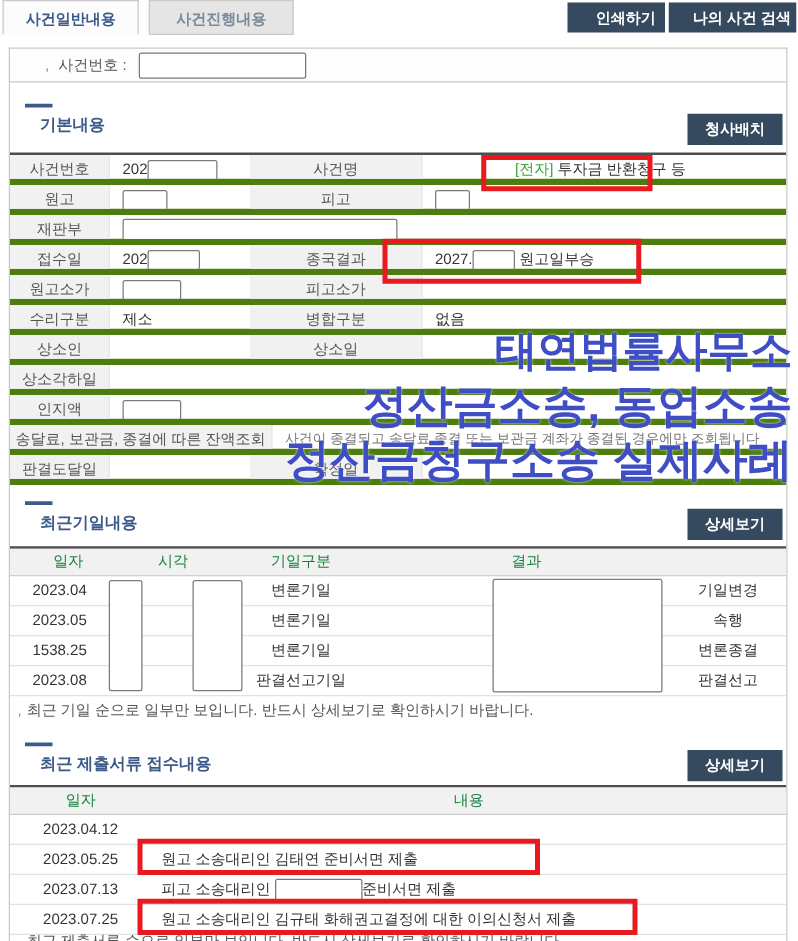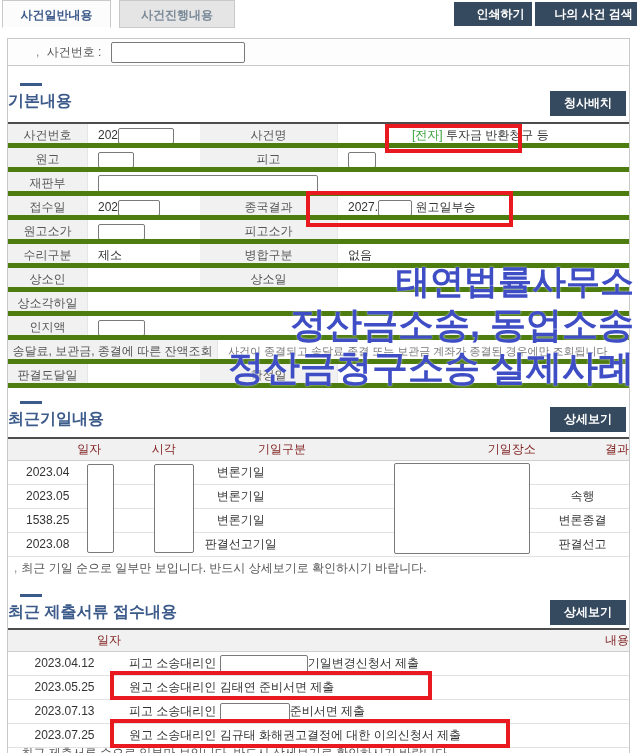--- a/index.html
+++ b/index.html
@@ -26,21 +26,21 @@
                 border-bottom:1px solid #c9c9c9; background:#fdfdfe; line-height:26px; }
   .bullet { color:#8a8a8a; margin:0 4px 0 28px; }
   .search-label { color:#555; }
   .rd { display:inline-block; background:#fff; border:1.5px solid #7a7a7a; border-radius:2px;
         height:16px; vertical-align:middle; }
   .search-input { width:134px; height:21px; margin-left:6px; }
 
   
   .sect { position:absolute; left:0; width:100%; }
   .dash { width:22px; height:3px; background:#3c5a8a; margin:0 0 5px 12px; }
-  .sect-title { display:inline-block; margin-left:0; font-size:16px; font-weight:bold; color:#3c5a8a; }
+  .sect-title { display:inline-block; margin-left:24px; font-size:13px; font-weight:bold; color:#3c5a8a; }
   .sect-btn { position:absolute; right:3px; top:2px; height:25px; line-height:25px; padding:0 14px;
               background:#35495f; color:#fff; font-weight:bold; text-align:center; cursor:pointer; }
 
   
   .tbl { position:absolute; left:0; width:100%; border-top:2px solid #4d4d4d; background:#fff; }
   .row { width:100%; height:24px; border-bottom:5px solid #4d7c0f; display:grid; }
   .r4 { grid-template-columns:80px 112px 138px 1fr; }
   .r2 { grid-template-columns:80px 1fr; }
   .rS { grid-template-columns:210px 1fr; }
   .lb { background:#f1f1f1; color:#555; text-align:center; line-height:23px;
@@ -50,21 +50,21 @@
   .tag-elec { color:#3aa23a; }
   .small-gray { font-size:11px; color:#777; }
 
   
   .redbox { position:absolute; border:4px solid #e8191f; z-index:30; pointer-events:none; }
   
   .wbox { position:absolute; background:#fff; border:1.5px solid #7a7a7a; border-radius:2px; z-index:20; }
 
   
   .ghead { height:22px; background:#f1f1f1; border-bottom:1px solid #cfcfcf; display:grid; }
-  .ghead div { line-height:21px; text-align:right; color:#7f1d1d; }
+  .ghead div { line-height:21px; text-align:center; color:#15803d; }
   .grow { height:24px; border-bottom:1px solid #e2e2e2; display:grid; }
   .grow div { line-height:23px; white-space:nowrap; overflow:hidden; }
   .hear-grid { grid-template-columns:15% 12% 21% 37% 15%; }
   .doc-grid  { grid-template-columns:113px 1fr; }
   .cell-date { padding-left:18px; }
   .cell-center { text-align:center; }
   .doc-date { text-align:center; }
   .doc-content { padding-left:8px; }
   .note { position:absolute; left:0; width:100%; color:#555; line-height:16px; white-space:nowrap; overflow:hidden; }
 
@@ -168,28 +168,28 @@
       <div class="dash"></div>
       <span class="sect-title">최근기일내용</span>
       <div class="sect-btn" style="top:6px;">상세보기</div>
     </div>
 
     <div class="tbl" style="top:398px; height:119px;">
       <div class="ghead hear-grid">
         <div>일자</div>
         <div>시각</div>
         <div>기일구분</div>
-        <div>기일장소</div>
         <div>결과</div>
       </div>
       <div class="grow hear-grid">
         <div class="cell-date">2023.04</div>
         <div></div>
         <div class="cell-center">변론기일</div>
         <div></div>
+        <div class="cell-center">기일변경</div>
       </div>
       <div class="grow hear-grid">
         <div class="cell-date">2023.05</div>
         <div></div>
         <div class="cell-center">변론기일</div>
         <div></div>
         <div class="cell-center">속행</div>
       </div>
       <div class="grow hear-grid">
         <div class="cell-date">1538.25</div>
@@ -219,21 +219,20 @@
       <div class="sect-btn" style="top:6px;">상세보기</div>
     </div>
 
     <div class="tbl" style="top:589px; height:119px;">
       <div class="ghead doc-grid">
         <div>일자</div>
         <div>내용</div>
       </div>
       <div class="grow doc-grid">
         <div class="doc-date">2023.04.12</div>
-        <div class="doc-content"><span>피고 소송대리인</span> <span class="rd" style="width:88px; height:18px;"></span><span>기일변경신청서 제출</span></div>
       </div>
       <div class="grow doc-grid">
         <div class="doc-date">2023.05.25</div>
         <div class="doc-content"><span>원고 소송대리인 김태연 준비서면 제출</span></div>
       </div>
       <div class="grow doc-grid">
         <div class="doc-date">2023.07.13</div>
         <div class="doc-content"><span>피고 소송대리인</span> <span class="rd" style="width:70px; height:18px;"></span><span>준비서면 제출</span></div>
       </div>
       <div class="grow doc-grid">

